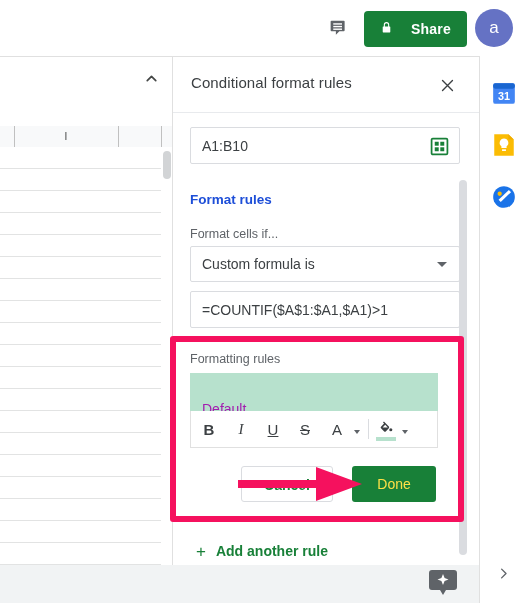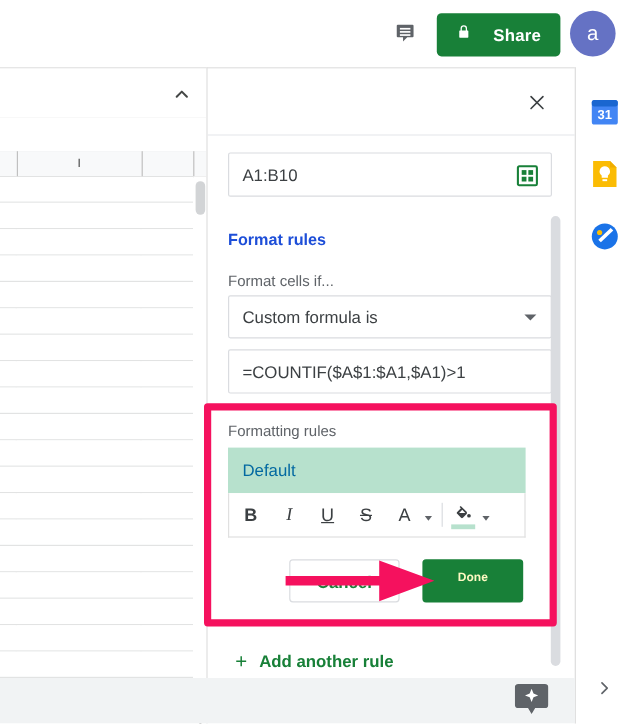--- a/index.html
+++ b/index.html
@@ -69,21 +69,21 @@
   .select-box .val{position:absolute;left:11px;top:9px;font-size:14px;color:#3c4043;}
   .caret{position:absolute;right:12px;top:15px;width:0;height:0;
     border-left:5px solid transparent;border-right:5px solid transparent;border-top:5px solid #5f6368;}
   .formula-input{position:absolute;left:18px;top:232px;width:270px;height:37px;
     box-sizing:border-box;border:1px solid #dadce0;border-radius:2px;background:#fff;}
   .formula-input .val{position:absolute;left:11px;top:10px;font-size:14px;color:#3c4043;}
 
   .fmt-label{position:absolute;left:18px;top:296px;font-size:12.5px;color:#5f6368;}
   .style-preview{position:absolute;left:18px;top:317px;width:248px;height:38px;
     background:#b7e1cd;box-sizing:border-box;}
-  .style-preview .val{position:absolute;left:12px;top:11px;font-size:14px;color:#0369a1;}
+  .style-preview .val{position:absolute;left:12px;top:28px;font-size:14px;color:#a21caf;}
   .style-toolbar{position:absolute;left:18px;top:355px;width:248px;height:37px;
     box-sizing:border-box;border:1px solid #e0e0e0;border-top:none;background:#fff;
     display:flex;align-items:center;}
   .tb-btn{width:28px;height:28px;margin-left:4px;display:flex;align-items:center;
     justify-content:center;font-size:15px;color:#3c4043;cursor:pointer;border-radius:2px;}
   .tb-btn.b{font-weight:bold;}
   .tb-btn.i{font-style:italic;font-family:"Liberation Serif",serif;}
   .tb-btn.u{text-decoration:underline;}
   .tb-btn.s{text-decoration:line-through;}
   .tb-caret{width:0;height:0;margin-left:3px;margin-top:6px;
@@ -92,21 +92,21 @@
   .fill-wrap{position:relative;width:26px;height:28px;display:flex;align-items:center;justify-content:center;cursor:pointer;}
   .fill-underline{position:absolute;left:3px;bottom:2px;width:20px;height:4px;background:#b7e1cd;}
 
   .btn-cancel{position:absolute;left:241px;top:466px;width:92px;height:36px;
     box-sizing:border-box;border:1px solid #dadce0;border-radius:3px;background:#fff;cursor:pointer;}
   .btn-cancel .lbl{position:absolute;left:0;right:0;top:10px;text-align:center;
     font-size:14px;color:#188038;font-weight:bold;}
   .btn-done{position:absolute;left:352px;top:466px;width:84px;height:36px;
     background:#188038;border-radius:3px;cursor:pointer;}
   .btn-done .lbl{position:absolute;left:0;right:0;top:10px;text-align:center;
-    font-size:10px;color:#fef9c3;font-weight:bold;}
+    font-size:14px;color:#fde047;font-weight:normal;}
 
   .add-rule{position:absolute;left:196px;top:540px;height:22px;display:flex;align-items:center;
     gap:10px;cursor:pointer;}
   .add-rule .plus{font-size:17px;color:#188038;line-height:1;}
   .add-rule .lbl{font-size:14px;color:#188038;font-weight:bold;}
 
   .panel-vscroll{position:absolute;left:459px;top:180px;width:8px;height:375px;}
   .panel-vthumb{position:absolute;left:0;top:0;width:8px;height:375px;border-radius:4px;background:#dadce0;}
 
   
@@ -201,20 +201,21 @@
     </div>
     <div class="sheet-vbtns">
       <div class="tri up"></div>
       <div class="tri down"></div>
     </div>
 
   </div>
 
   <div class="panel">
     <div class="panel-head">
+      <div class="panel-title">Conditional format rules</div>
       <div class="panel-close">
         <svg width="17" height="17" viewBox="0 0 24 24" aria-hidden="true">
           <path fill="none" stroke="#3c4043" stroke-width="1.9" stroke-linecap="round" d="M5 5l14 14M19 5L5 19"></path>
         </svg>
       </div>
     </div>
   </div>
 
   <div class="range-input" style="position:absolute;left:190px;top:127px;">
     <div class="val">A1:B10</div>

